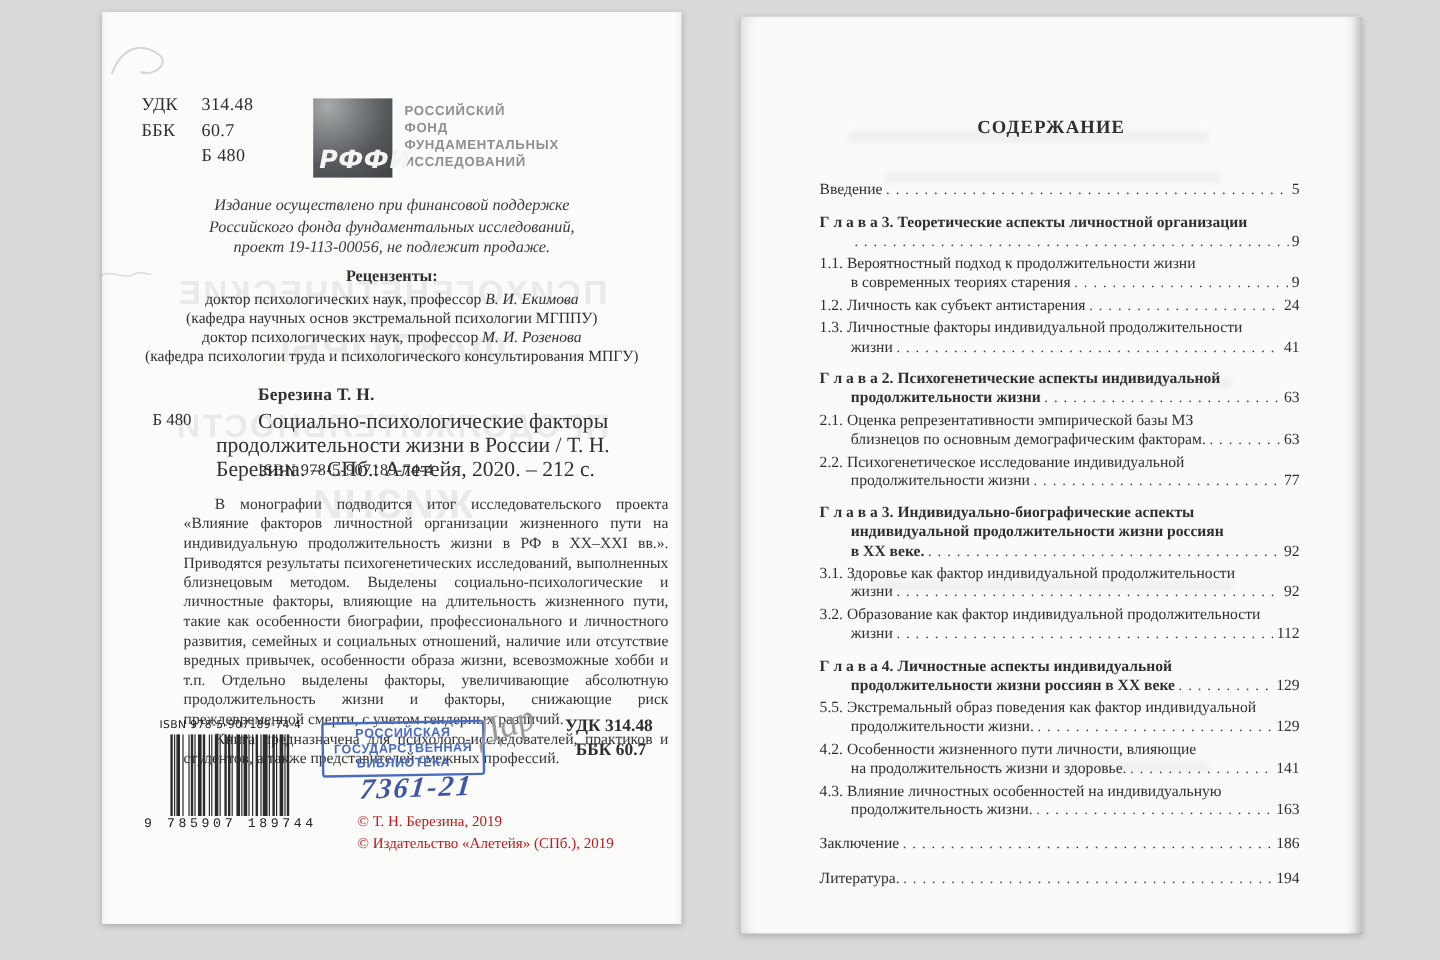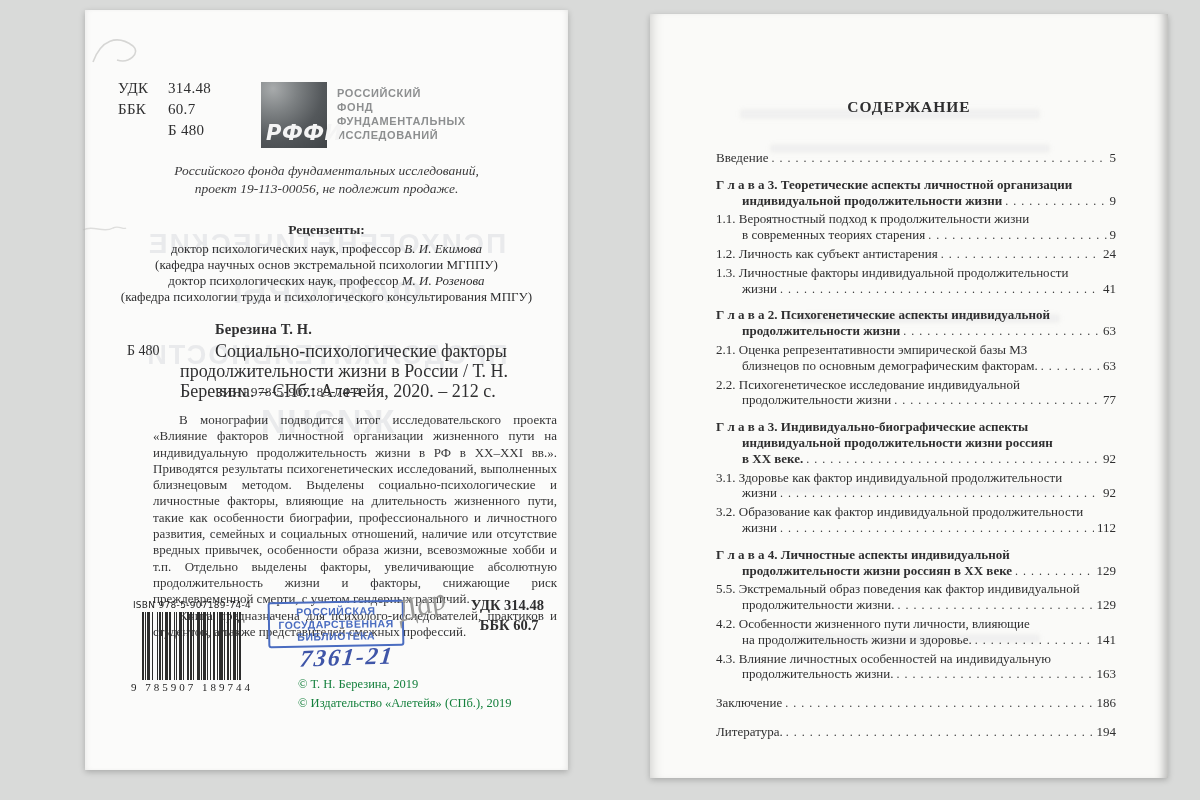--- a/index.html
+++ b/index.html
@@ -9,21 +9,21 @@
     font-family:"Liberation Serif", serif;
     color:#2f2f30;
   }
   .page{position:absolute;background:#fbfbfa;}
   
   .left-page{
     left:85px;top:10px;width:483px;height:760px;
     box-shadow:0 2px 6px rgba(0,0,0,.22), inset -4px 0 8px -6px rgba(0,0,0,.18), inset 4px 0 8px -6px rgba(0,0,0,.15);
   }
   .right-page{
-    left:650px;top:14px;width:518px;height:764px;
+    left:617px;top:14px;width:518px;height:764px;
     background:#fafaf8;
     box-shadow:0 2px 6px rgba(0,0,0,.22), inset 10px 0 14px -10px rgba(0,0,0,.22), inset -12px 0 10px -8px rgba(0,0,0,.28);
   }
   .abs{position:absolute;}
   .ghost{
     position:absolute;left:0;right:0;text-align:center;
     font-family:"Liberation Sans", sans-serif;font-weight:bold;
     color:rgba(165,170,180,.20);transform:scaleX(-1);
     letter-spacing:2px;pointer-events:none;user-select:none;z-index:0;
   }
@@ -54,38 +54,38 @@
   .biblio{left:95px;top:331px;width:392px;font-size:18px;line-height:20px;text-indent:35px;}
   .isbn-line{left:130px;top:374px;font-size:13.5px;letter-spacing:.3px;}
   .annot{left:68px;top:390px;width:404px;font-size:13px;line-height:16.3px;text-align:justify;color:#353536;margin-top:12px;}
   .annot p{margin:0;text-indent:26px;}
   
   .barcode-wrap{left:32px;top:590px;width:150px;text-align:center;}
   .barcode-isbn{font-family:"DejaVu Sans", sans-serif;font-size:9px;letter-spacing:.3px;color:#222;}
   .bars{height:68px;margin-top:2px;display:flex;align-items:stretch;justify-content:center;}
   .bars i{display:block;background:#2c2c2c;}
   .bars i.sp{background:transparent;}
-  .barcode-digits{font-family:Liberation Serif, serif;font-size:11px;letter-spacing:3px;margin-top:1px;color:#222;}
+  .barcode-digits{font-family:Liberation Mono, monospace;font-size:11px;letter-spacing:3px;margin-top:1px;color:#222;}
   .stamp{
     left:183px;top:591px;width:132px;height:42px;border:2px solid #4a6cc0;border-radius:3px;
     display:flex;flex-direction:column;justify-content:center;text-align:center;
     color:#4a6cc0;font-family:"Liberation Sans", sans-serif;font-weight:bold;
     font-size:10.5px;line-height:12.5px;letter-spacing:.5px;transform:rotate(-1deg);
   }
   .gift{
     left:312px;top:578px;font-size:30px;color:#9a9a98;font-style:italic;
     transform:rotate(-18deg);font-family:"Liberation Serif", serif;
   }
   .acc-number{
     left:215px;top:634px;font-size:24px;color:#3f55a8;font-style:italic;font-weight:bold;
     letter-spacing:2px;transform:rotate(-2deg) skewX(-8deg);
   }
   .udk-bottom{right:24px;top:585px;text-align:left;font-weight:bold;font-size:14.5px;line-height:20px;}
   .udk-bottom div:last-child{padding-left:9px;}
-  .copyrights{left:213px;top:665px;font-size:12.5px;line-height:19px;color:#15803d;}
+  .copyrights{left:213px;top:665px;font-size:12.5px;line-height:19px;color:#b91c1c;}
   .pencil{position:absolute;opacity:.55;z-index:2;pointer-events:none;}
   
   .rp-content{position:absolute;inset:0;z-index:1;}
   .toc-heading{left:0;right:0;top:84px;text-align:center;font-weight:bold;font-size:15.5px;letter-spacing:1px;}
   .toc{position:absolute;left:66px;top:134px;width:400px;font-size:13px;line-height:15.8px;}
   .toc-entry{margin-top:2px;}
   .toc-entry.chapter{margin-top:10px;font-weight:bold;}
   .toc-entry.closing{margin-top:12px;}
   .toc-line{white-space:nowrap;}
   .toc-line.cont{padding-left:26px;}
@@ -133,20 +133,21 @@
       </div>
       <div class="rfbr-name" id="rfbr-name">
           <div>РОССИЙСКИЙ</div>
           <div>ФОНД</div>
           <div>ФУНДАМЕНТАЛЬНЫХ</div>
           <div>ИССЛЕДОВАНИЙ</div>
         </div>
     </div>
 
     <div class="abs funding" id="funding">
+        <div>Издание осуществлено при финансовой поддержке</div>
         <div>Российского фонда фундаментальных исследований,</div>
         <div>проект 19-113-00056, не подлежит продаже.</div>
       </div>
 
     <div class="abs reviewers">
       <div class="rv-head">Рецензенты:</div>
       <div>
         <span>доктор психологических наук, профессор </span><em>В. И. Екимова</em>
       </div>
       <div>
@@ -272,21 +273,20 @@
         <div class="toc-entry intro">
           <div class="toc-row">
             <span class="toc-text">Введение</span>
             <span class="toc-leader"></span>
             <span class="toc-page">5</span>
           </div>
         </div>
         <div class="toc-entry chapter">
           <div class="toc-line">Г л а в а 3. Теоретические аспекты личностной организации</div>
           <div class="toc-row cont">
-            <span class="toc-text">индивидуальной продолжительности жизни</span>
             <span class="toc-leader"></span>
             <span class="toc-page">9</span>
           </div>
         </div>
         <div class="toc-entry item">
           <div class="toc-line">1.1. Вероятностный подход к продолжительности жизни</div>
           <div class="toc-row cont">
             <span class="toc-text">в современных теориях старения</span>
             <span class="toc-leader"></span>
             <span class="toc-page">9</span>

